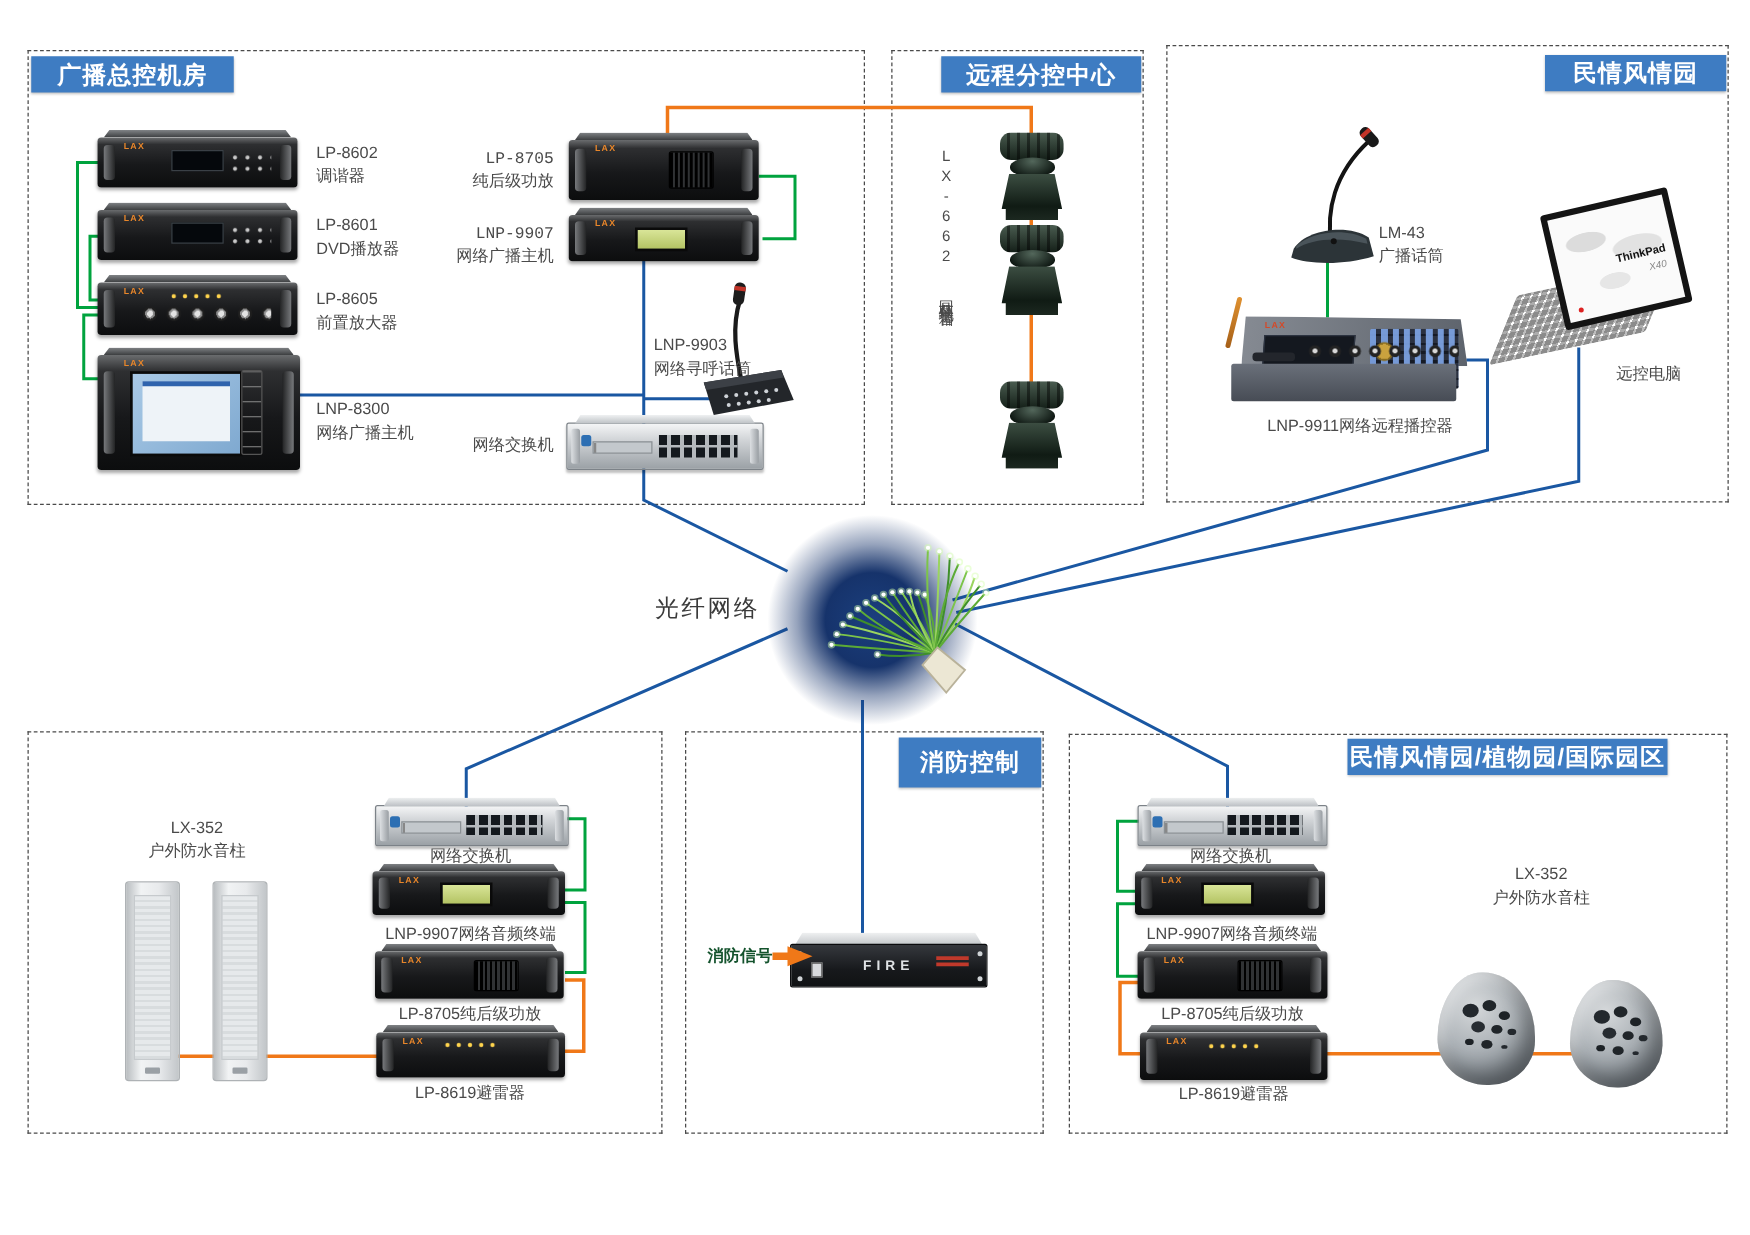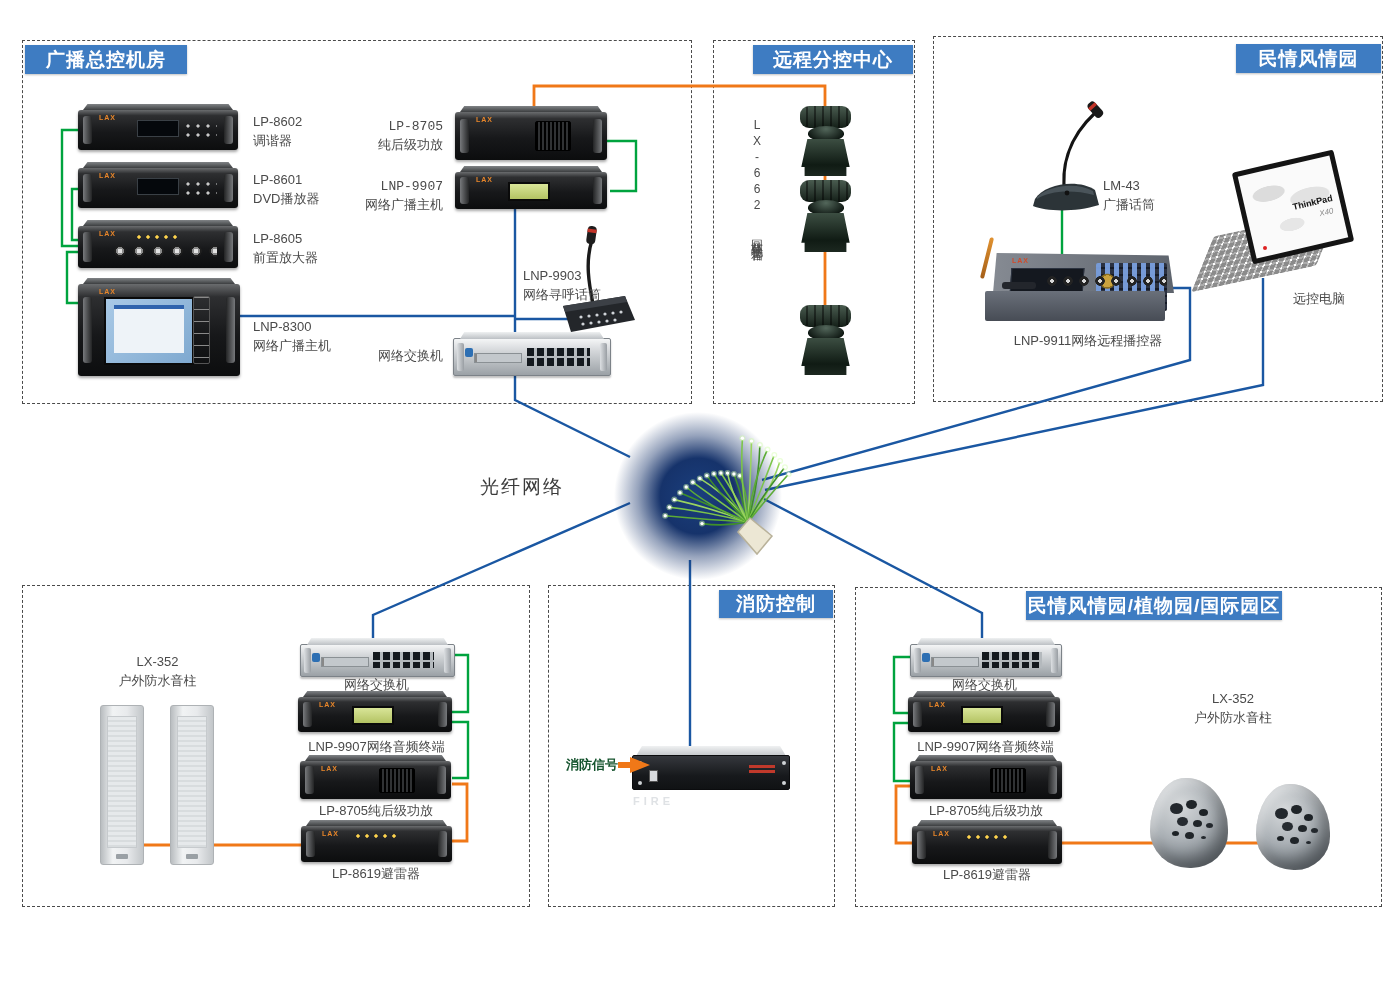--- a/index.html
+++ b/index.html
@@ -93,22 +93,22 @@
   .rock .holes{position:absolute;left:26%;top:28%;width:13px;height:11px;background:#23282d;border-radius:50%;
         box-shadow:15px -4px 0 -1px #202529,27px 4px 0 -2px #1d2226,6px 13px 0 -1px #272c31,
                    21px 15px 0 -2px #202529,33px 17px 0 -3px #23282d,-1px 25px 0 -3px #1d2226,
                    13px 27px 0 -2px #202529,27px 29px 0 -4px #23282d;}
   
   .firedev{position:absolute;z-index:3;}
   .firedev::before{content:"";position:absolute;left:4px;right:4px;top:0;height:10px;
         background:linear-gradient(#f0f1f2,#c3c7ca);clip-path:polygon(4% 0,96% 0,100% 100%,0 100%);}
   .firedev .front{position:absolute;left:0;right:0;top:9px;bottom:0;border:1px solid #0b0c0e;border-radius:2px;
         background:linear-gradient(180deg,#35383d,#17191c 60%,#101214);}
-  .firedev .ftxt{position:absolute;left:0;right:0;top:50%;transform:translateY(-50%);
-        color:#dfe2e5;font-size:11px;font-weight:bold;letter-spacing:4px;margin-top:28px;}
+  .firedev .ftxt{position:absolute;left:0;right:0;top:50%;transform:translateY(-50%);text-align:center;
+        color:#dfe2e5;font-size:11px;font-weight:bold;letter-spacing:4px;}
   .firedev .scr{position:absolute;left:5px;top:5px;width:4px;height:4px;border-radius:50%;background:#cfd3d6;
         box-shadow:144px 0 0 #cfd3d6,0 20px 0 #cfd3d6,144px 20px 0 #cfd3d6;}
   .firedev .rtx{position:absolute;right:14px;top:9px;width:26px;height:3px;background:#c0392b;box-shadow:0 5px 0 #c0392b;}
   .firedev .tgl{position:absolute;left:16px;top:42%;width:7px;height:10px;background:#d8dadd;border:1px solid #555;}
   
   .r9911{position:absolute;z-index:3;}
   .r9911 .top{position:absolute;left:8px;right:3px;top:0;height:40px;
         background:linear-gradient(100deg,#868b93,#5d636c);clip-path:polygon(2% 0,97% 6%,100% 100%,0 100%);}
   .r9911 .scr{position:absolute;left:13%;top:22%;width:37%;height:58%;background:#14181f;
         border:1px solid #2c3340;transform:skewX(-4deg);}
@@ -258,22 +258,22 @@
         <path d="M748,522 Q769.1,495.7 788.7,474.0" stroke="#5cab36" stroke-width="1.6" fill="none"></path>
         <circle cx="788.7" cy="474.0" r="3" fill="rgba(210,255,170,.45)"></circle>
         <circle cx="788.7" cy="474.0" r="1.7" fill="#fff"></circle>
       </g>
     <polygon points="750,518 772,536 757,554 738,532" fill="#ece7d4" stroke="#b9b29a" stroke-width="1.5"></polygon>
   </svg>
 
   <div class="hdr" style="left:25px;top:45px;width:162px;height:29px">广播总控机房</div>
   <div class="hdr" style="left:753px;top:45px;width:160px;height:29px">远程分控中心</div>
   <div class="hdr" style="left:1236px;top:44px;width:145px;height:29px">民情风情园</div>
-  <div class="hdr" style="left:719px;top:590px;width:114px;height:28px">消防控制</div>
-  <div class="hdr" style="left:1026px;top:591px;width:256px;height:29px">民情风情园/植物园/国际园区</div>
+  <div class="hdr" style="left:719px;top:590px;width:114px;height:40px">消防控制</div>
+  <div class="hdr" style="left:1078px;top:591px;width:256px;height:29px">民情风情园/植物园/国际园区</div>
 
   <div class="rack" style="left:78px;top:110px;width:160px;height:40px">
       <i class="ear l"></i>
       <i class="ear r"></i>
       <b class="logo">LAX</b>
       <i class="disp"></i>
       <i class="btns"></i>
     </div>
   <div class="rack" style="left:78px;top:168px;width:160px;height:40px">
       <i class="ear l"></i>
@@ -500,15 +500,15 @@
 
   <div class="lbl tc" style="left:907px;top:676px;width:155px">网络交换机</div>
   <div class="lbl tc" style="left:892px;top:738px;width:187px">LNP-9907网络音频终端</div>
   <div class="lbl tc" style="left:901px;top:802px;width:170px">LP-8705纯后级功放</div>
   <div class="lbl tc" style="left:907px;top:866px;width:160px">LP-8619避雷器</div>
   <div class="lbl tc" style="left:1168px;top:690px;width:130px">
     <div>LX-352</div>
       <div>户外防水音柱</div>
     </div>
 
-  <div class="netlbl" style="left:480px;top:474px">光纤网络</div>
+  <div class="netlbl" style="left:524px;top:474px">光纤网络</div>
 
 </div>
 
 </body></html>

